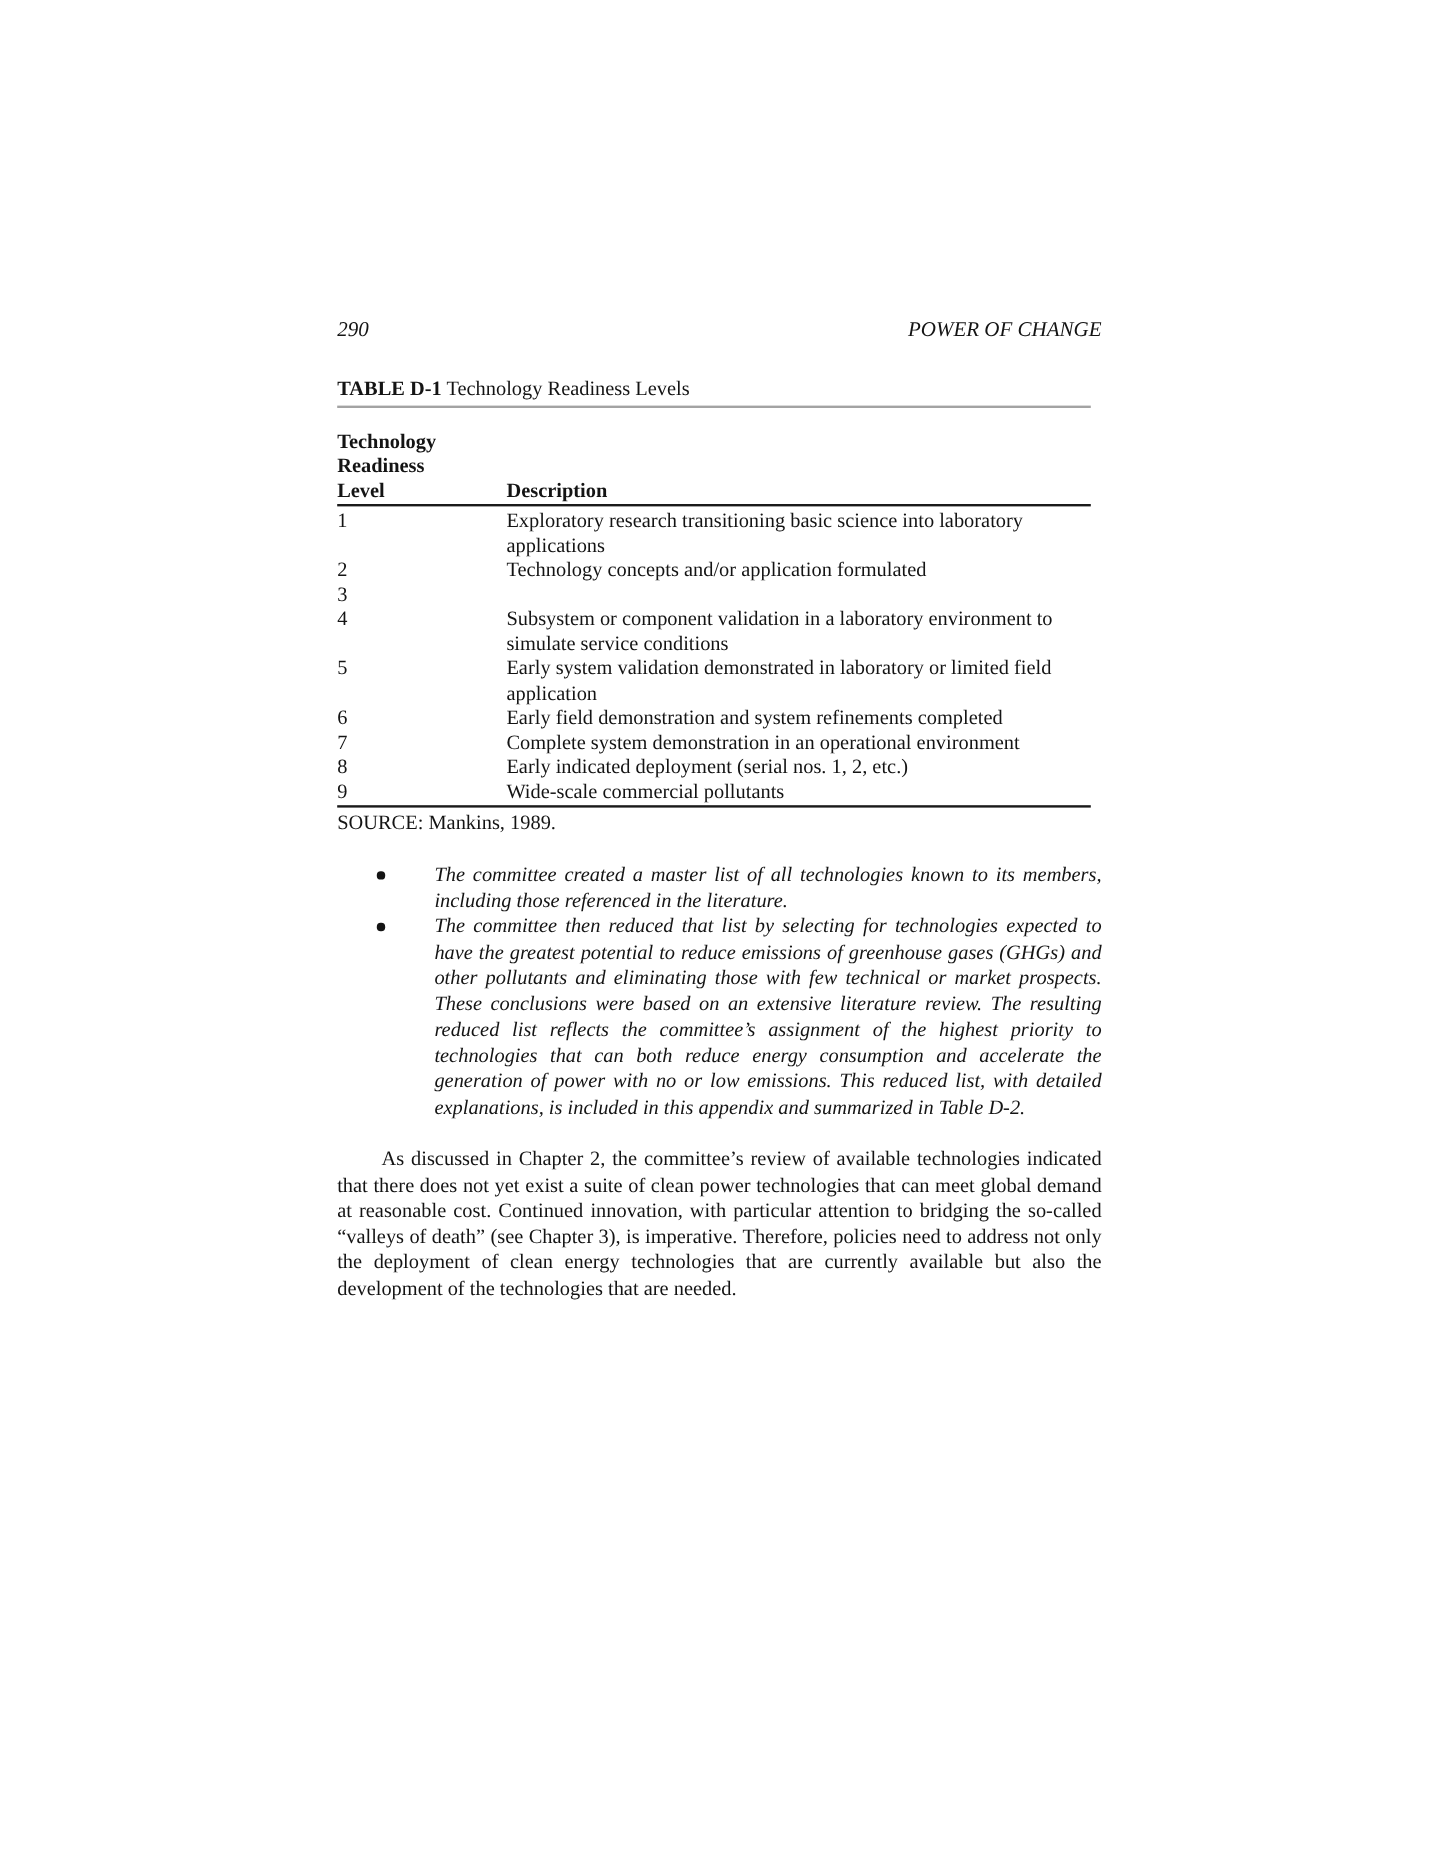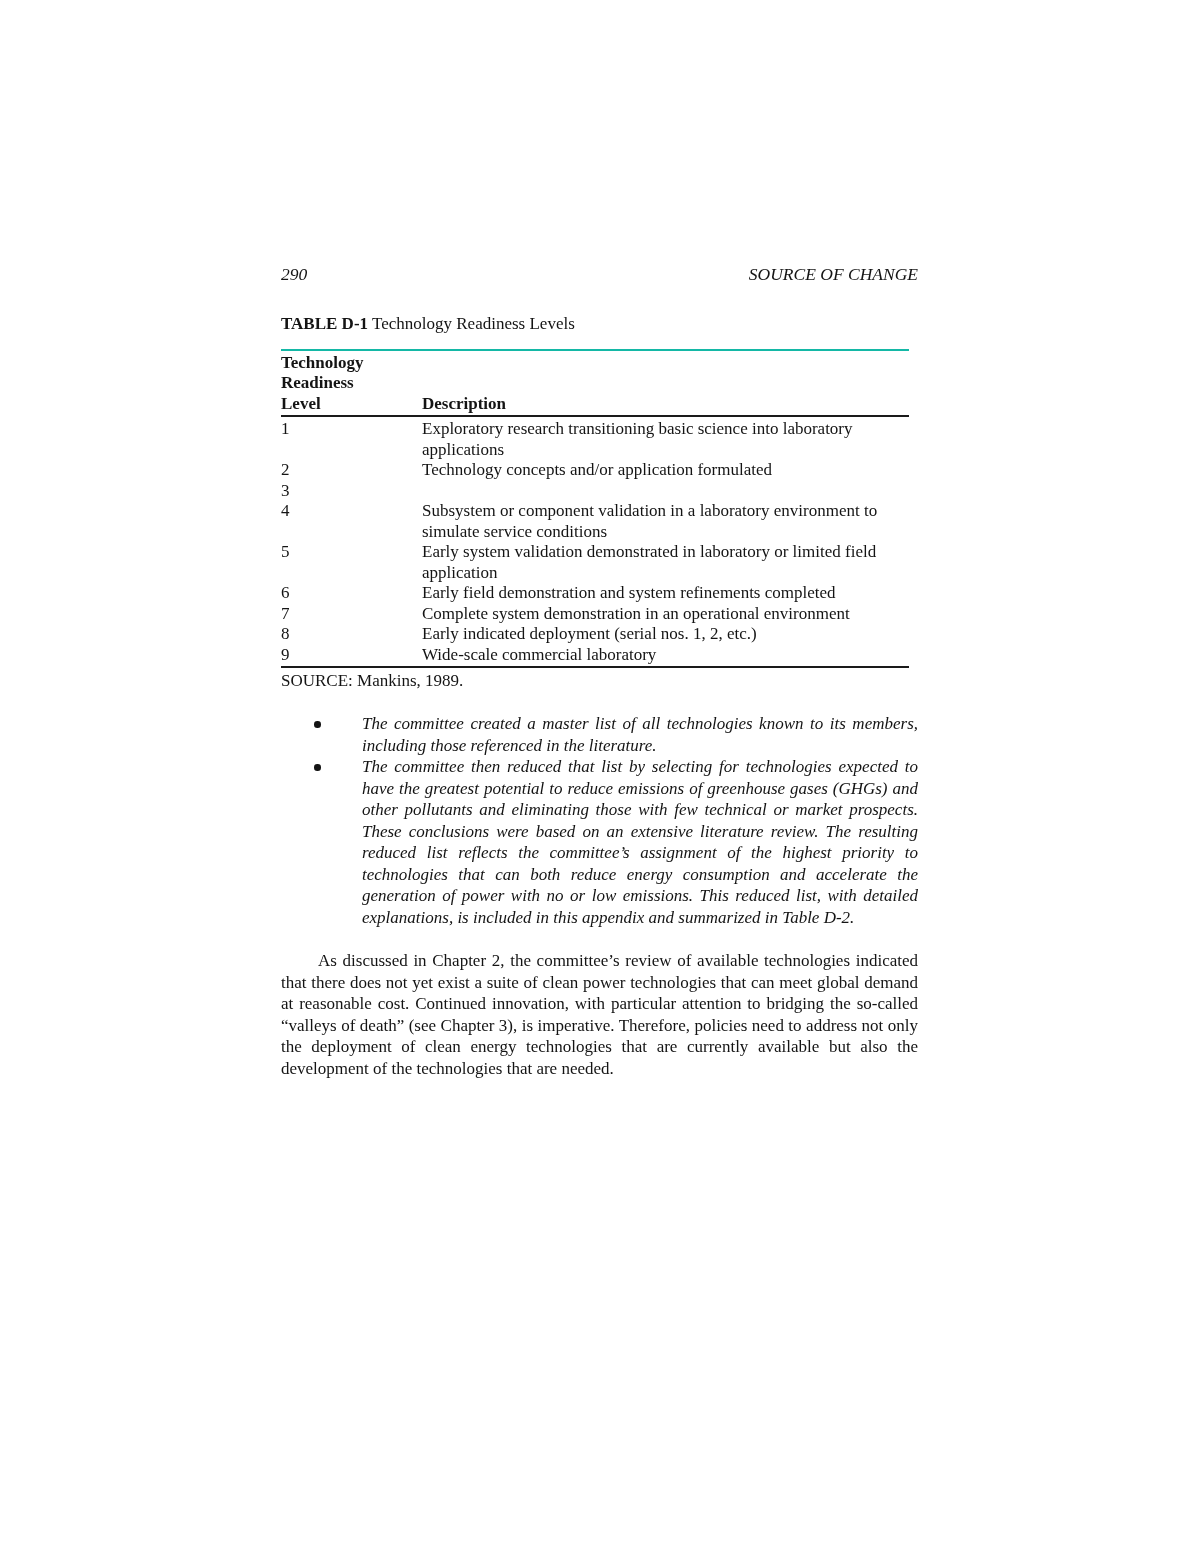--- a/index.html
+++ b/index.html
@@ -30,33 +30,33 @@
     font-size: 17.5px;
     line-height: 22px;
   }
   
   .tbl {
     width: 628px;
     margin-top: 29px;
     line-height: 20.5px;
   }
   .t-title {
-    padding-bottom: 14px;
-    border-bottom: 2px solid #14b8a6;
+    padding-bottom: 3px;
+    border-bottom: 2px solid #a3a3a3;
   }
   .t-title .lbl { font-weight: bold; }
   .t-grid {
     display: grid;
     grid-template-columns: 141px 1fr;
   }
   .t-head {
     font-weight: bold;
     border-bottom: 2px solid #1a1a1a;
     padding-bottom: 1px;
-    padding-top: 2px;
+    padding-top: 18px;
   }
   .t-col2head { align-self: end; }
   .t-body {
     border-bottom: 2px solid #1a1a1a;
     padding-top: 2px;
     padding-bottom: 1px;
   }
   .t-source {
     padding-top: 2px;
     line-height: 21px;
@@ -92,21 +92,21 @@
   }
 </style>
 </head>
 <body>
 
 <div class="page">
   <div class="content">
 
     <div class="running-header">
       <span>290</span>
-      <span>SOURCE OF CHANGE</span>
+      <span>POWER OF CHANGE</span>
     </div>
 
     <div class="tbl">
       <div class="t-title">
         <span class="lbl">TABLE D-1</span>
         <span>Technology Readiness Levels</span>
       </div>
 
       <div class="t-grid t-head">
         <div>
@@ -144,21 +144,21 @@
         <div class="t-grid t-row">
           <div>7</div>
           <div>Complete system demonstration in an operational environment</div>
         </div>
         <div class="t-grid t-row">
           <div>8</div>
           <div>Early indicated deployment (serial nos. 1, 2, etc.)</div>
         </div>
         <div class="t-grid t-row">
           <div>9</div>
-          <div>Wide-scale commercial laboratory</div>
+          <div>Wide-scale commercial pollutants</div>
         </div>
       </div>
 
       <div class="t-source">SOURCE: Mankins, 1989.</div>
     </div>
 
 
     <ul class="bullets">
       <li class="bullet-item">
         <span class="dot"></span>

